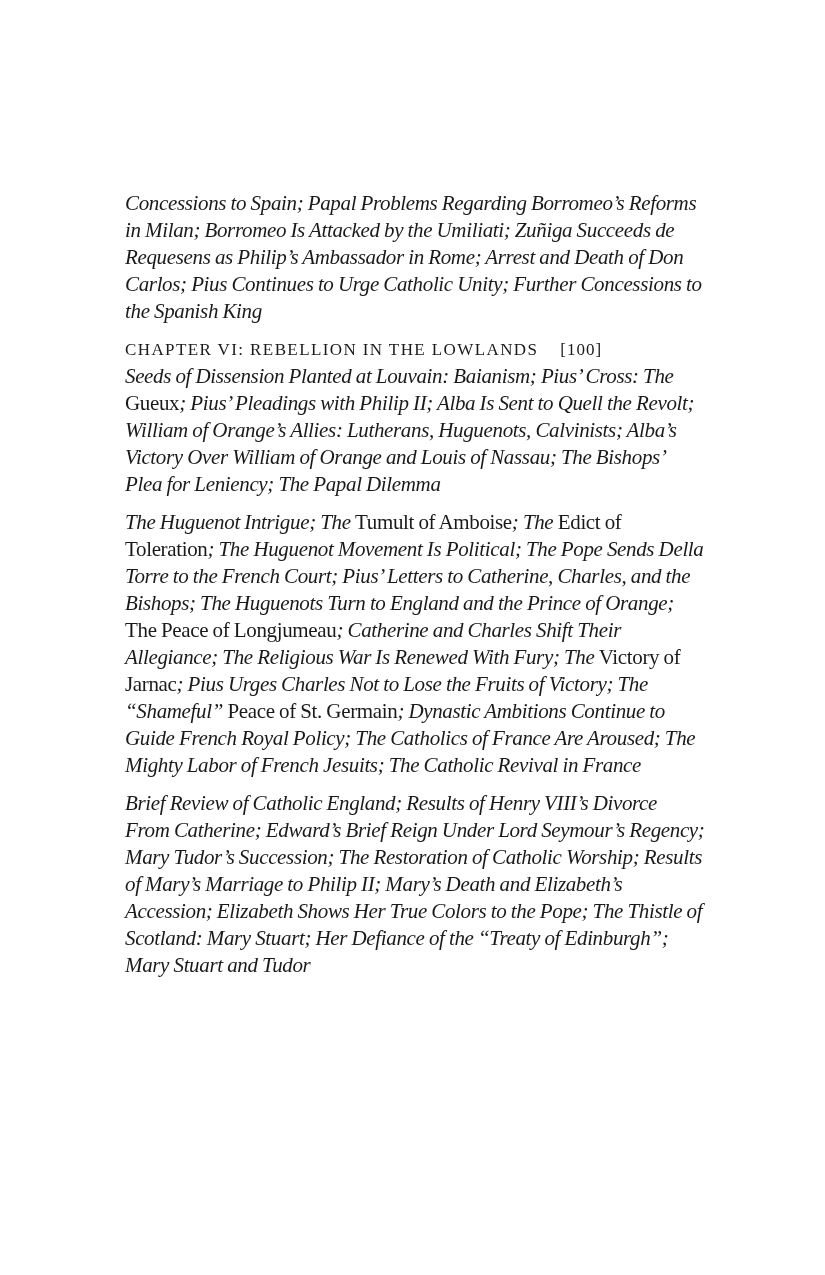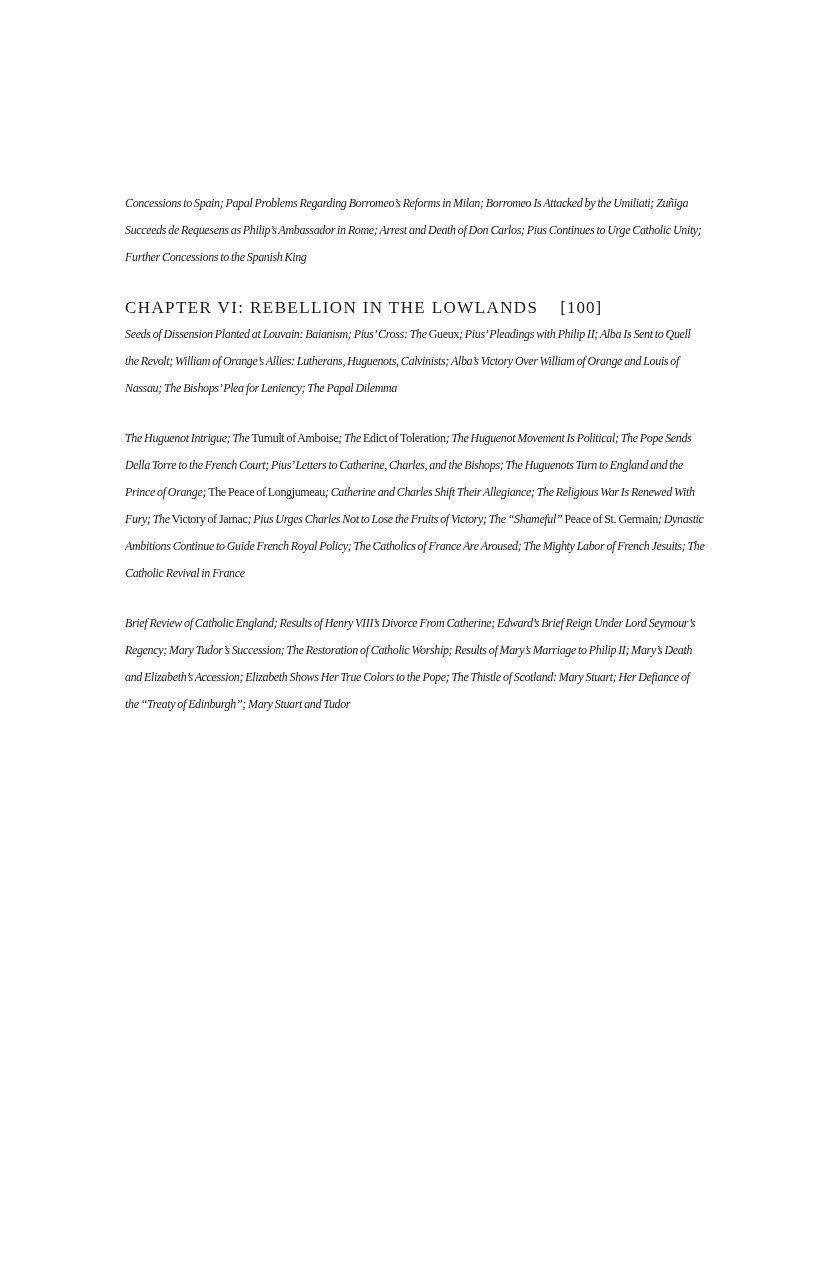--- a/index.html
+++ b/index.html
@@ -15,30 +15,30 @@
       font-family: "Liberation Serif", "DejaVu Serif", serif;
       color: #1a1a1a;
     }
     .page {
       position: absolute;
       left: 125px;
       top: 190px;
       width: 580px;
     }
     .para {
-      font-size: 12px;
+      font-size: 21px;
       line-height: 27px;
       margin: 0;
       letter-spacing: -0.35px;
       word-spacing: -0.5px;
     }
     .para .it { font-style: italic; }
     .para .rm { font-style: normal; }
     .section {
-      margin-top: 23px;
+      margin-top: 11px;
     }
     .chapter-heading {
       font-size: 17px;
       line-height: 27px;
       letter-spacing: 1.4px;
       text-transform: uppercase;
       margin: 0;
       font-weight: normal;
       padding-left: 18px;
       text-indent: -18px;

